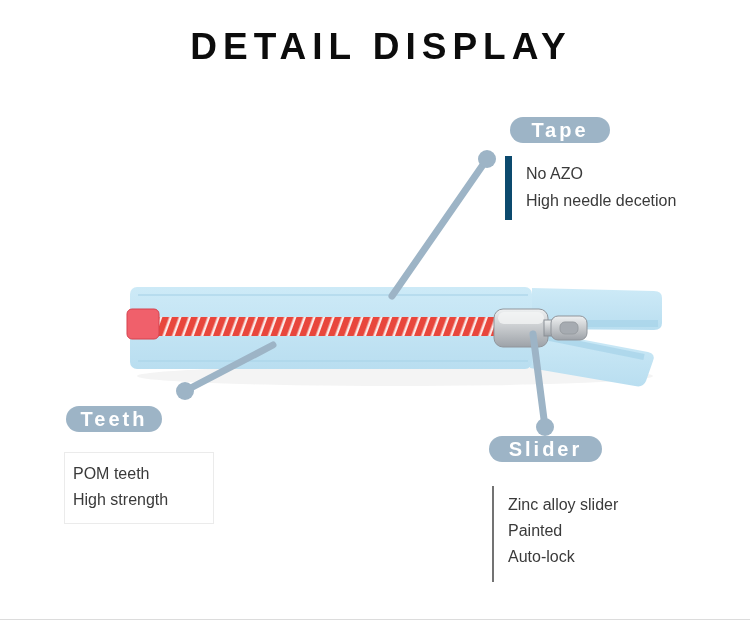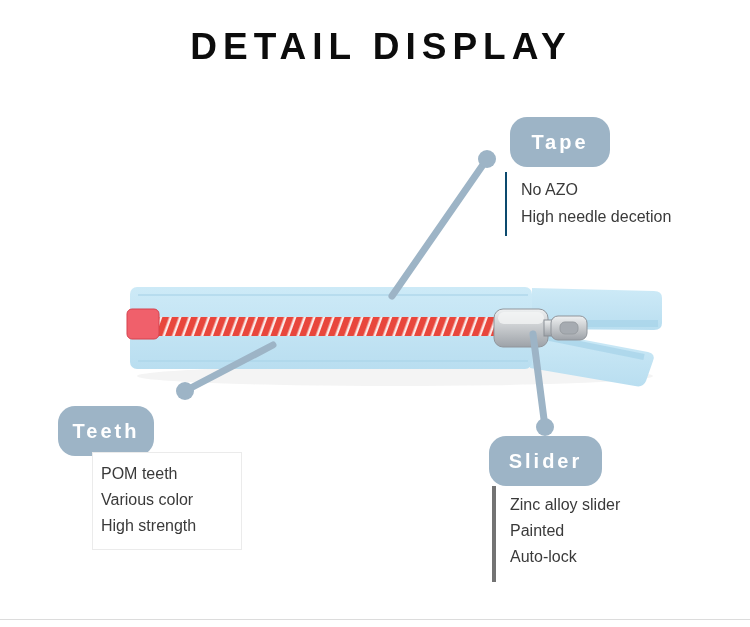--- a/index.html
+++ b/index.html
@@ -32,49 +32,48 @@
     position: absolute;
     display: flex;
     align-items: center;
     justify-content: center;
     background: var(--pill_bg, #9db4c6);
     color: #ffffff;
     font-weight: bold;
     font-size: 20px;
     letter-spacing: 3px;
     border-radius: 17px;
-    height: 50px;
+    height: 26px;
   }
   #pill-tape   { left: 510px; top: 117px; width: 100px; }
-  #pill-teeth  { left: 58px;  top: 406px; width: 96px;  }
+  #pill-teeth  { left: 66px;  top: 406px; width: 96px;  }
   #pill-slider { left: 489px; top: 436px; width: 113px; }
   .details {
     position: absolute;
     font-size: 16px;
     line-height: 27px;
     color: var(--detail_text, #3a3a3a);
   }
   #details-tape {
-    left: 505px; top: 172px;
-    border-left: 2px solid #0c4a6e;
+    left: 505px; top: 156px;
+    border-left: 7px solid #0c4a6e;
     padding: 4px 0 6px 14px;
   }
   #details-teeth {
     left: 64px; top: 452px;
     width: 150px;
     border: 1px solid #ebebeb;
     background: #ffffff;
     padding: 8px 0 10px 8px;
     line-height: 26px;
     box-sizing: border-box;
-    margin-left: 28px;
   }
   #details-slider {
     left: 492px; top: 486px;
-    border-left: 4px solid #737373;
+    border-left: 2px solid #737373;
     padding: 6px 0 12px 14px;
     line-height: 26px;
   }
   .bottom-rule {
     position: absolute;
     left: 0; bottom: 7px;
     width: 100%;
     height: 1px;
     background: #dcdcdc;
   }
@@ -146,21 +145,20 @@
   <div class="pill" id="pill-teeth">Teeth</div>
   <div class="pill" id="pill-slider">Slider</div>
 
   <div class="details" id="details-tape">
     <div>No AZO</div>
     <div>High needle decetion</div>
   </div>
 
   <div class="details" id="details-teeth">
     <div>POM teeth</div>
-    <div>Various color</div>
     <div>High strength</div>
   </div>
 
   <div class="details" id="details-slider">
     <div>Zinc alloy slider</div>
     <div>Painted</div>
     <div>Auto-lock</div>
   </div>
 
   <div class="bottom-rule"></div>

